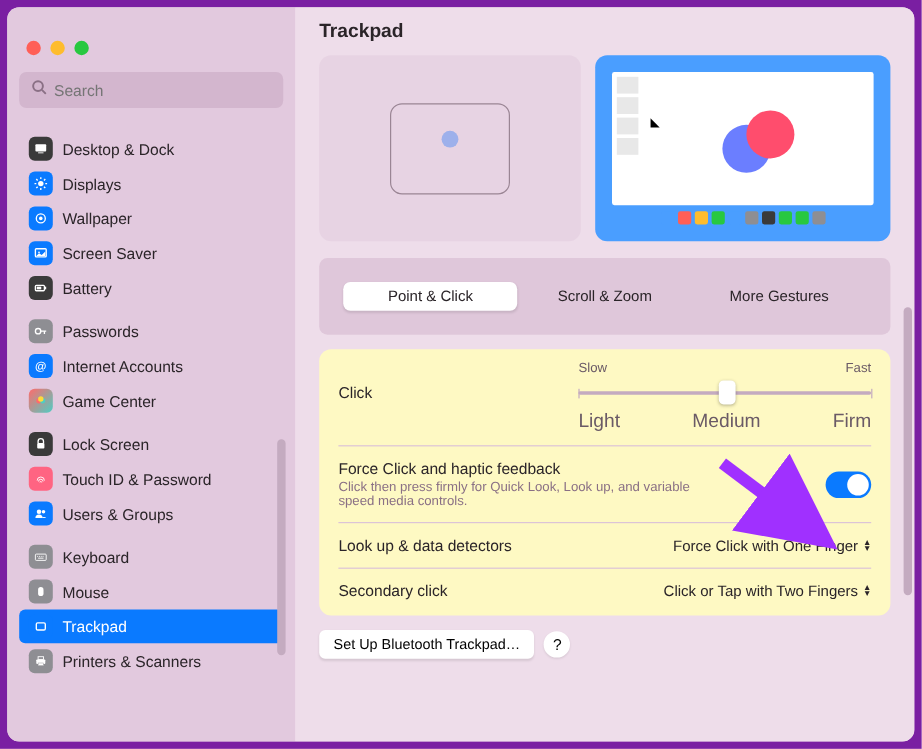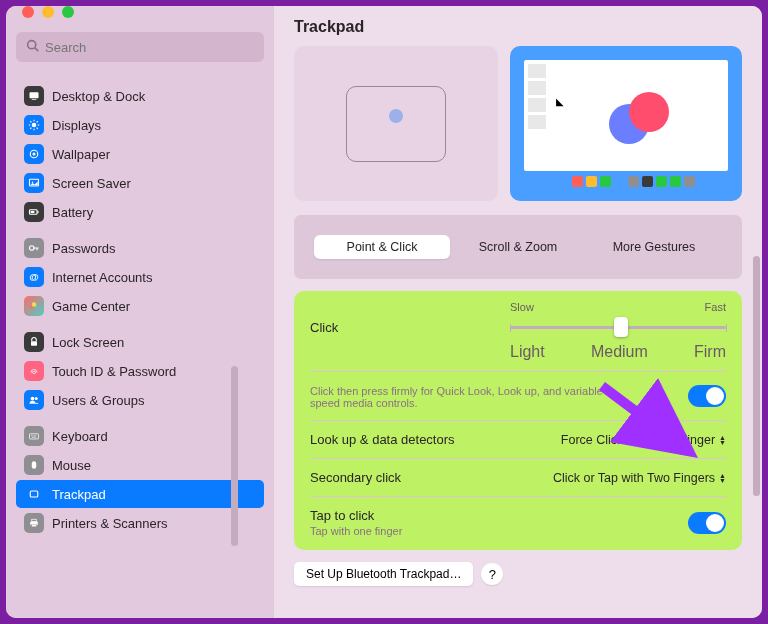--- a/index.html
+++ b/index.html
@@ -1,18 +1,18 @@
 <!DOCTYPE html>
 <html><head>
 <meta charset="utf-8">
 <style>
 * { margin: 0; padding: 0; box-sizing: border-box; font-family: -apple-system, BlinkMacSystemFont, "Helvetica Neue", sans-serif; }
 body { background: #7a1fa2; padding: 6px; width: 768px; height: 624px; }
 .window { background: #e9d5e5; border-radius: 10px; width: 100%; height: 100%; display: flex; overflow: hidden; position: relative; }
-.sidebar { width: 268px; background: #e2c9de; padding: 0 10px; display: flex; flex-direction: column; gap: 2px; }
+.sidebar { width: 240px; background: #e2c9de; padding: 28px 10px; display: flex; flex-direction: column; gap: 2px; }
 .traffic-lights { display: flex; gap: 8px; margin-bottom: 12px; padding-left: 6px; }
 .tl { width: 12px; height: 12px; border-radius: 50%; }
 .tl-red { background: #ff5f57; }
 .tl-yellow { background: #febc2e; }
 .tl-green { background: #28c840; }
 .search-box { background: #d3b6ce; border-radius: 6px; padding: 6px 10px; display: flex; align-items: center; gap: 6px; margin-bottom: 10px; }
 .search-box input { background: transparent; border: none; outline: none; font-size: 13px; color: #8a7085; flex: 1; }
 .sidebar-section { margin-top: 8px; display: flex; flex-direction: column; gap: 1px; }
 .sidebar-item { display: flex; align-items: center; gap: 8px; padding: 4px 8px; border-radius: 5px; font-size: 13px; color: #2a2428; cursor: pointer; }
 .sidebar-item.selected { background: #0a7aff; color: #fff; }
@@ -37,21 +37,21 @@
 .sw-cursor { position: absolute; left: 4px; top: 32px; font-size: 10px; color: #000; }
 .circles { position: relative; width: 70px; height: 60px; }
 .circ { position: absolute; border-radius: 50%; }
 .circ-blue { width: 40px; height: 40px; background: #6b7eff; left: 6px; top: 18px; }
 .circ-red { width: 40px; height: 40px; background: #ff4d6d; left: 26px; top: 6px; }
 .dock { display: flex; gap: 3px; justify-content: center; margin-top: 5px; }
 .dock-item { width: 11px; height: 11px; border-radius: 2px; }
 .tabs { display: flex; background: #dfc7da; border-radius: 7px; padding: 20px; margin-bottom: 12px; }
 .tab { flex: 1; text-align: center; padding: 5px; font-size: 12.5px; border-radius: 6px; cursor: pointer; color: #2a2428; }
 .tab.active { background: #fff; box-shadow: 0 1px 2px rgba(0,0,0,0.1); }
-.settings-panel { background: #bef264; border-radius: 10px; padding: 10px 16px 2px 16px; position: relative; }
+.settings-panel { background: #fef9c3; border-radius: 10px; padding: 10px 16px 2px 16px; position: relative; }
 .slider-labels-top { display: flex; justify-content: flex-end; gap: 0; font-size: 11px; color: #6a5a66; }
 .slider-labels-top span:first-child { margin-right: auto; margin-left: 200px; }
 .slider-row { display: flex; align-items: center; padding: 4px 0 6px 0; }
 .slider-row .label { width: 200px; font-size: 13px; color: #2a2428; }
 .slider-track { flex: 1; position: relative; height: 20px; display: flex; align-items: center; }
 .track-line { height: 3px; background: #c4abc0; width: 100%; border-radius: 2px; position: relative; }
 .track-tick { position: absolute; width: 1px; height: 8px; background: #c4abc0; top: -2px; }
 .slider-thumb { position: absolute; width: 14px; height: 20px; background: #fff; border-radius: 4px; box-shadow: 0 1px 3px rgba(0,0,0,0.3); top: 0; }
 .slider-labels-bottom { display: flex; font-size: 16px; color: #6a5a66; margin-left: 200px; margin-bottom: 10px; }
 .slider-labels-bottom .mid { flex: 1; text-align: center; }
@@ -318,20 +318,21 @@
         </div>
       </div>
       <div class="slider-labels-bottom">
         <span>Light</span>
         <span class="mid">Medium</span>
         <span>Firm</span>
       </div>
 
       <div class="setting-row">
         <div class="meta">
+          <div class="setting-title">Force Click and haptic feedback</div>
           <div class="setting-sub">Click then press firmly for Quick Look, Look up, and variable speed media controls.</div>
         </div>
         <div class="toggle"></div>
       </div>
 
       <div class="setting-row">
         <div class="meta">
             <div class="setting-title">Look up &amp; data detectors</div>
           </div>
         <div class="dropdown">
@@ -349,27 +350,20 @@
           </div>
         <div class="dropdown">
           <span>Click or Tap with Two Fingers</span>
           <span class="dd-arrows">
               <span>▲</span>
               <span>▼</span>
             </span>
         </div>
       </div>
 
-      <div class="setting-row">
-        <div class="meta">
-          <div class="setting-title">Tap to click</div>
-          <div class="setting-sub">Tap with one finger</div>
-        </div>
-        <div class="toggle"></div>
-      </div>
     </div>
 
     <div class="bottom-bar">
       <button class="btn">Set Up Bluetooth Trackpad…</button>
       <div class="help-btn">?</div>
     </div>
 
     <svg class="arrow-annotation" width="110" height="90" viewBox="0 0 110 90">
       <defs>
           <marker id="ah" markerWidth="8" markerHeight="8" refX="6" refY="4" orient="auto">

